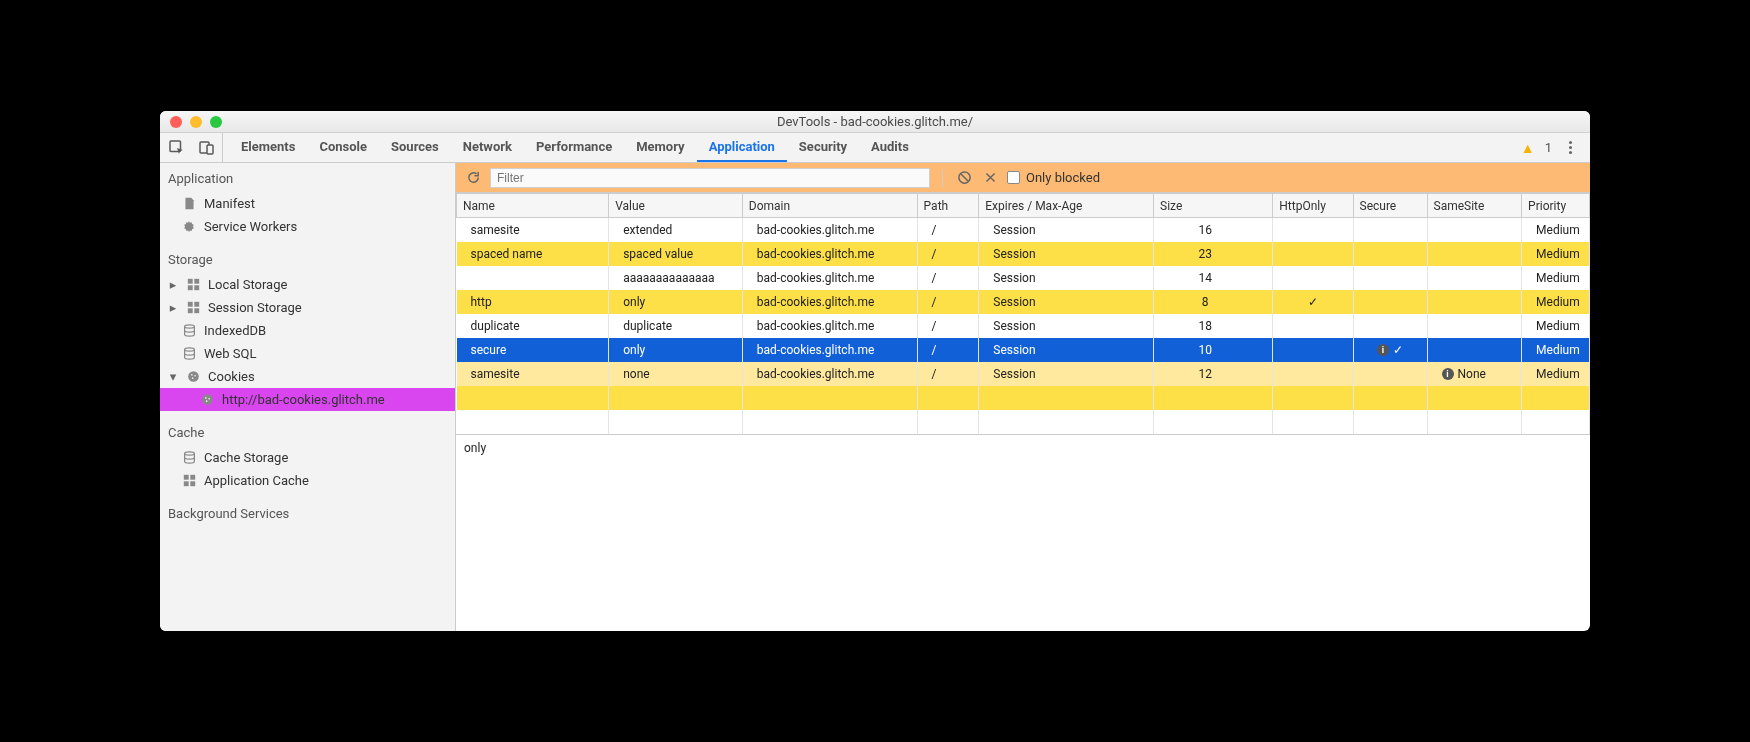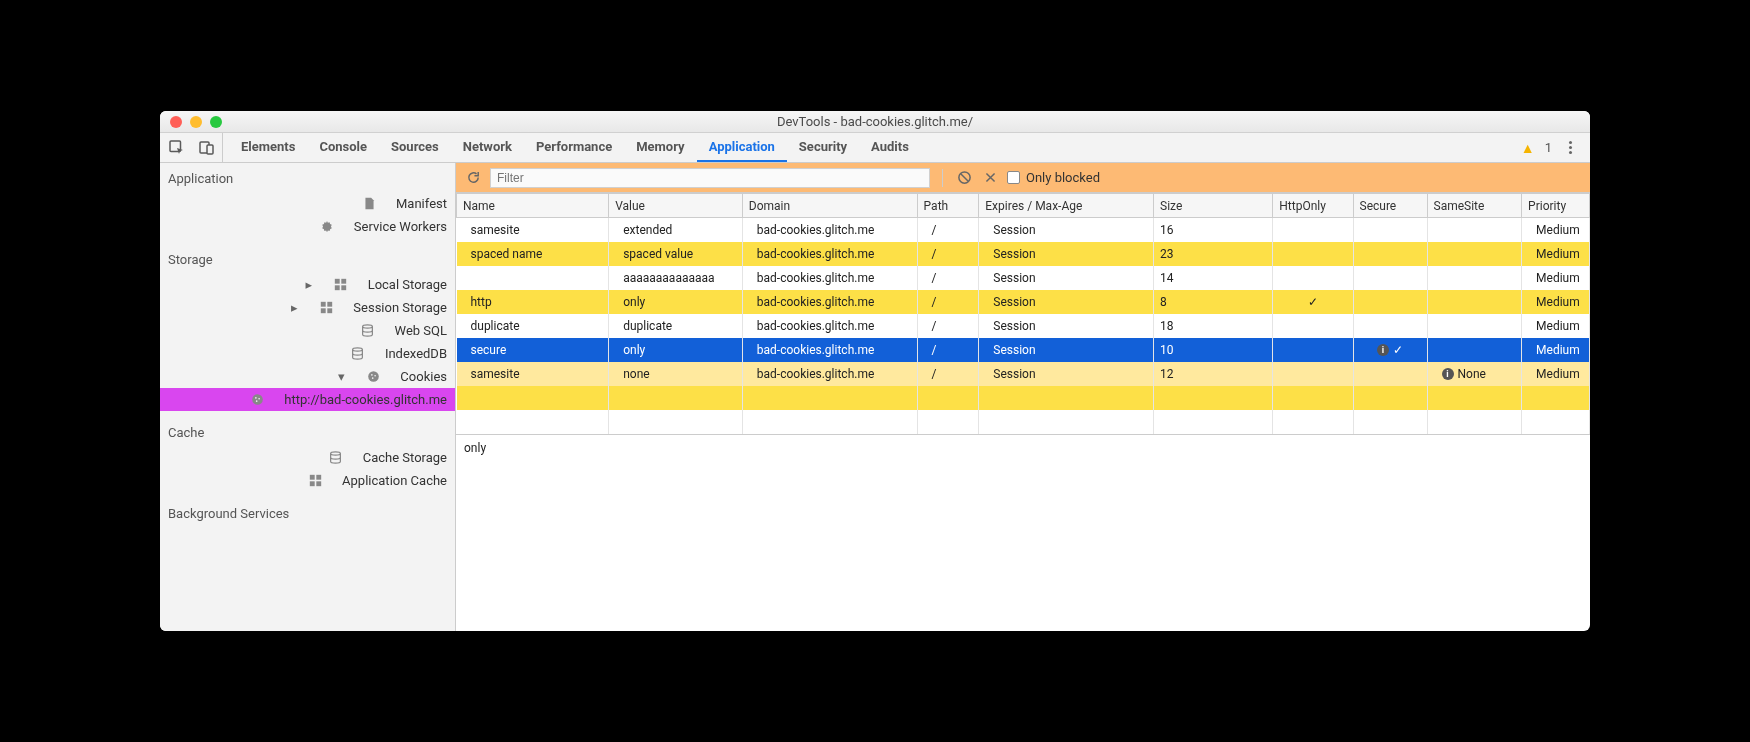--- a/index.html
+++ b/index.html
@@ -131,26 +131,25 @@
   padding-bottom: 8px;
 }
 .sb-heading {
   font-size: 13px;
   color: #555;
   padding: 8px 8px 6px 8px;
 }
 .sb-item {
   display: flex;
   align-items: center;
-  gap: 20px;
+  gap: 8px;
   padding: 4px 8px 4px 22px;
   font-size: 13px;
   color: #333;
   cursor: pointer;
-  justify-content: flex-end;
 }
 .sb-item .tree-arrow {
   width: 10px;
   text-align: center;
   color: #666;
   margin-left: -14px;
 }
 .sb-item.selected {
   background: #d946ef;
 }
@@ -232,21 +231,21 @@
   background: #fde047;
 }
 tbody tr.selected {
   background: #1260d8;
   color: #fff;
 }
 tbody tr.selected td { color: #fff; }
 tbody tr.warn {
   background: #ffe99e;
 }
-td.size { text-align: left; padding-right: 22px; padding-left: 6px; }
+td.size { text-align: center; padding-right: 22px; padding-left: 6px; }
 td.check { text-align: center; padding-left: 6px; }
 .detail {
   border-top: 1px solid #ccc;
   padding: 6px 8px;
   font-size: 12px;
   color: #222;
   flex: 0 0 auto;
   min-height: 130px;
 }
 .cb {
@@ -370,31 +369,31 @@
           <span>Session Storage</span>
         </div>
         <div class="sb-item">
           <span class="sb-icon">
             <svg width="13" height="13" viewBox="0 0 16 16" fill="none" stroke="#888" stroke-width="1.5">
               <ellipse cx="8" cy="3" rx="6" ry="2"></ellipse>
               <path d="M2 3v10c0 1.1 2.7 2 6 2s6-.9 6-2V3"></path>
               <path d="M2 8c0 1.1 2.7 2 6 2s6-.9 6-2"></path>
             </svg>
           </span>
-          <span>Web SQL</span>
+          <span>IndexedDB</span>
         </div>
         <div class="sb-item">
           <span class="sb-icon">
             <svg width="13" height="13" viewBox="0 0 16 16" fill="none" stroke="#888" stroke-width="1.5">
               <ellipse cx="8" cy="3" rx="6" ry="2"></ellipse>
               <path d="M2 3v10c0 1.1 2.7 2 6 2s6-.9 6-2V3"></path>
               <path d="M2 8c0 1.1 2.7 2 6 2s6-.9 6-2"></path>
             </svg>
           </span>
-          <span>IndexedDB</span>
+          <span>Web SQL</span>
         </div>
         <div class="sb-item">
           <span class="tree-arrow">▾</span>
           <span class="sb-icon">
             <svg width="13" height="13" viewBox="0 0 16 16" fill="#888">
               <circle cx="8" cy="8" r="6.5"></circle>
               <circle cx="6" cy="6" r="1" fill="#f3f3f3"></circle>
               <circle cx="10" cy="7" r="1" fill="#f3f3f3"></circle>
               <circle cx="7" cy="10" r="1" fill="#f3f3f3"></circle>
             </svg>

